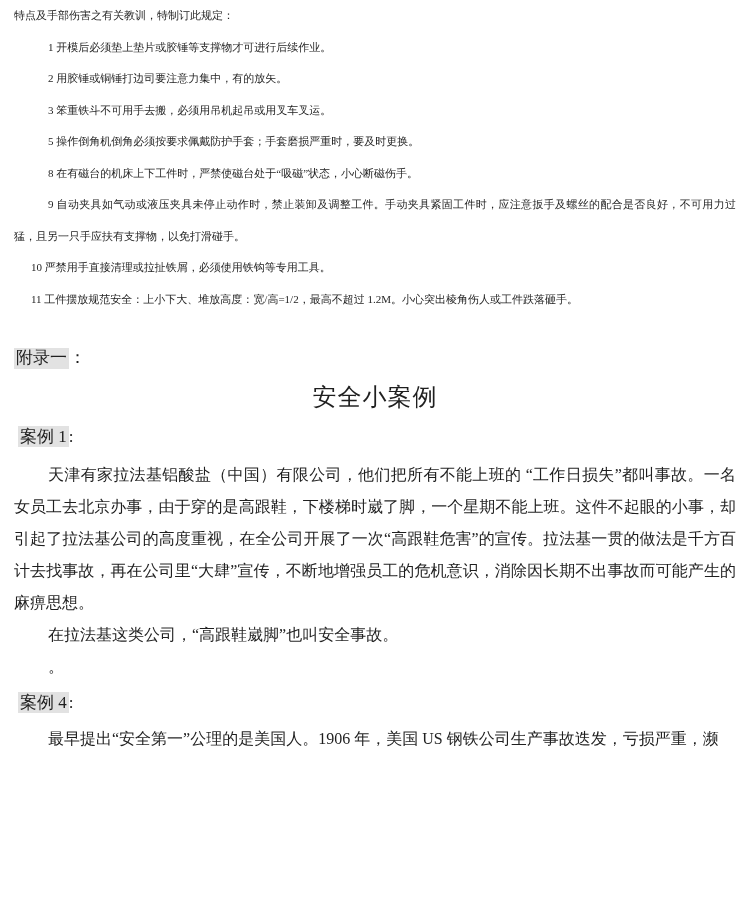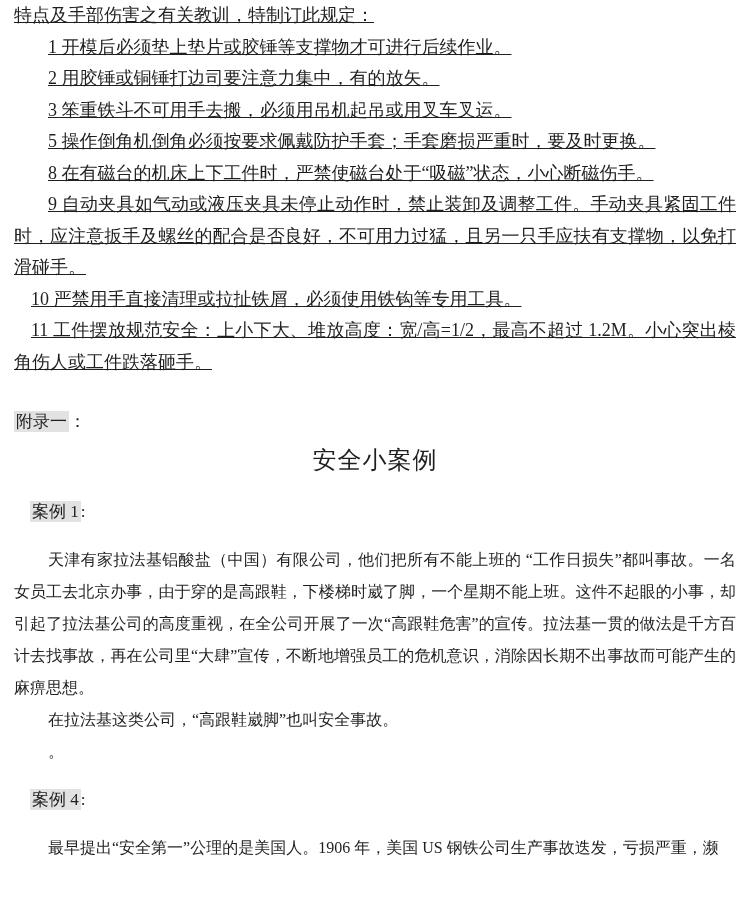--- a/index.html
+++ b/index.html
@@ -14,53 +14,53 @@
     font-family: "Liberation Serif", "DejaVu Serif", serif;
     color: #1f1f1f;
   }
   .page {
     width: 722px;
     padding: 0 14px;
   }
   
   .sec-rules p {
     margin: 0;
-    font-size: 18px;
+    font-size: 11px;
     line-height: 31.5px;
     text-align: justify;
-    text-decoration: underline;
   }
   .rule   { text-indent: 34px; }  
   .rule-w { text-indent: 17px; }  
 
   
   .label-line {
     margin: 0;
     font-size: 17px;
     line-height: 31.5px;
+    font-family: Liberation Mono, monospace;
   }
   .appendix-line { margin-top: 28px; }
   .hl {
     background: #e2e2e2;
     padding: 1px 2px;
   }
 
   
   .heading {
     margin: 2px 0 0 0;
     font-size: 24px;
     font-weight: normal;
     line-height: 40px;
     text-align: center;
     letter-spacing: 1px;
   }
 
   
   .case-label-line {
-    margin: 16px;
+    margin: 4px;
     font-size: 17px;
     line-height: 32px;
   }
   .para {
     margin: 0;
     font-size: 16px;
     line-height: 32px;
     text-align: justify;
     text-indent: 34px;
   }

